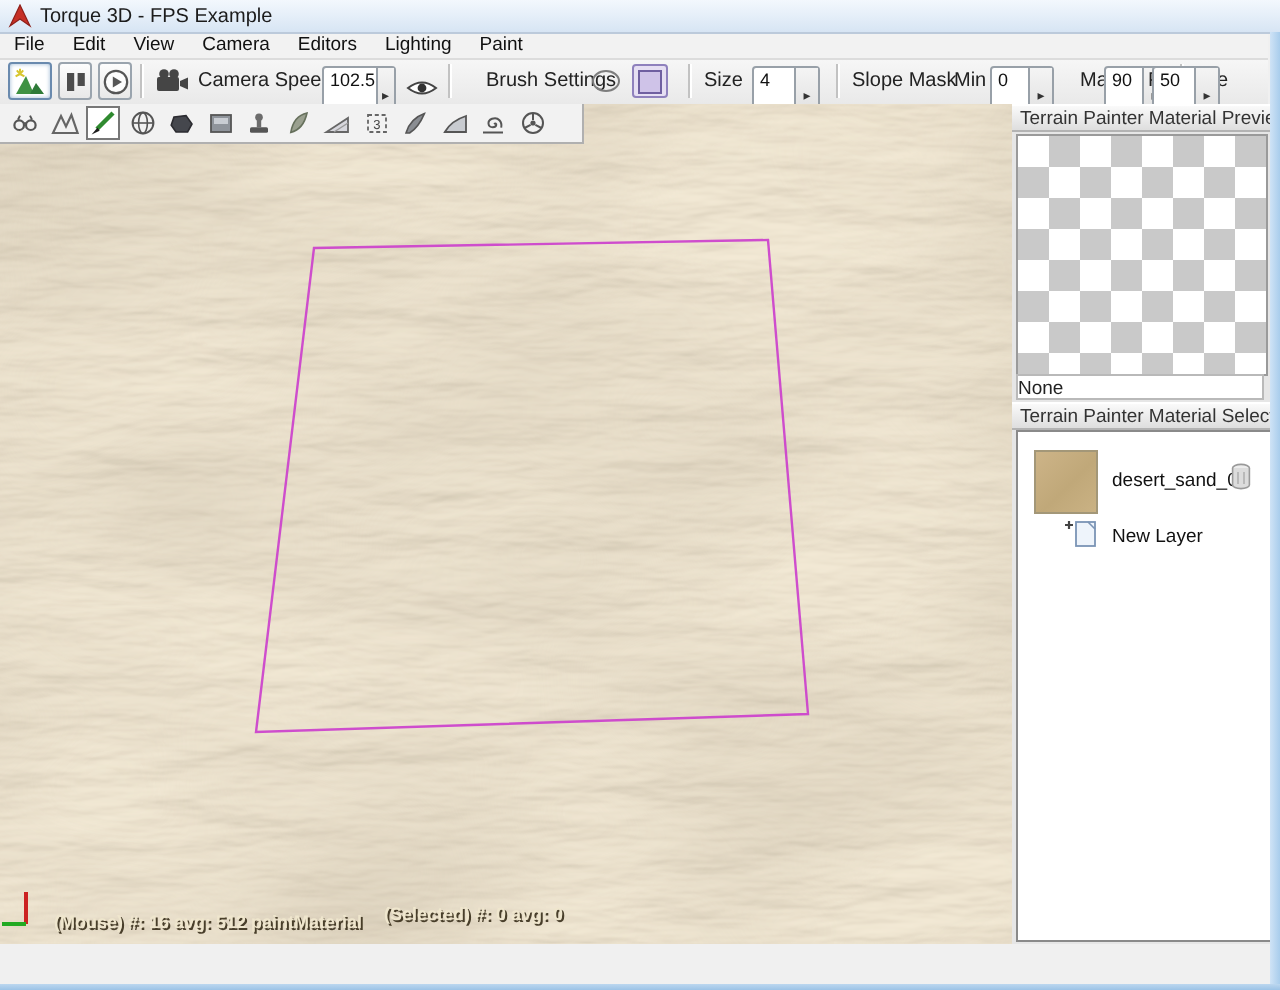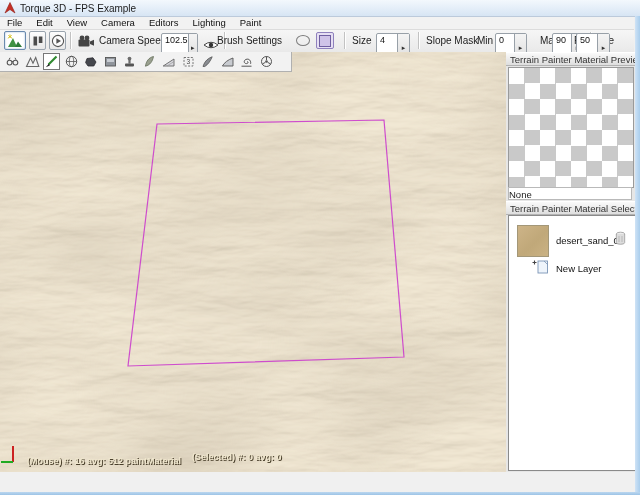--- a/index.html
+++ b/index.html
@@ -131,21 +131,21 @@
       <span class="spin-btn">▸</span>
     </div>
     <span class="tbicon" style="left:203px;top:6px;">
       <svg width="16" height="10" viewBox="0 0 16 10">
         <path d="M1,5 Q8,-0.5 15,5 Q8,10.5 1,5 Z" fill="#fff" stroke="#444" stroke-width="1"></path>
         <circle cx="8" cy="5" r="2.2" fill="#333"></circle>
       </svg>
     </span>
     <div class="vsep" style="left:224px;"></div>
 
-    <span class="tblabel" style="left:217px;">Brush Settings</span>
+    <span class="tblabel" style="left:243px;">Brush Settings</span>
     <button class="brushbtn" style="left:294px;">
       <span class="ellipse-shape"></span>
     </button>
     <button class="brushbtn sel" style="left:316px;">
       <span class="square-shape"></span>
     </button>
     <div class="vsep" style="left:344px;"></div>
 
     <span class="tblabel" style="left:352px;">Size</span>
     <div class="spin" style="left:376px;width:34px;">

